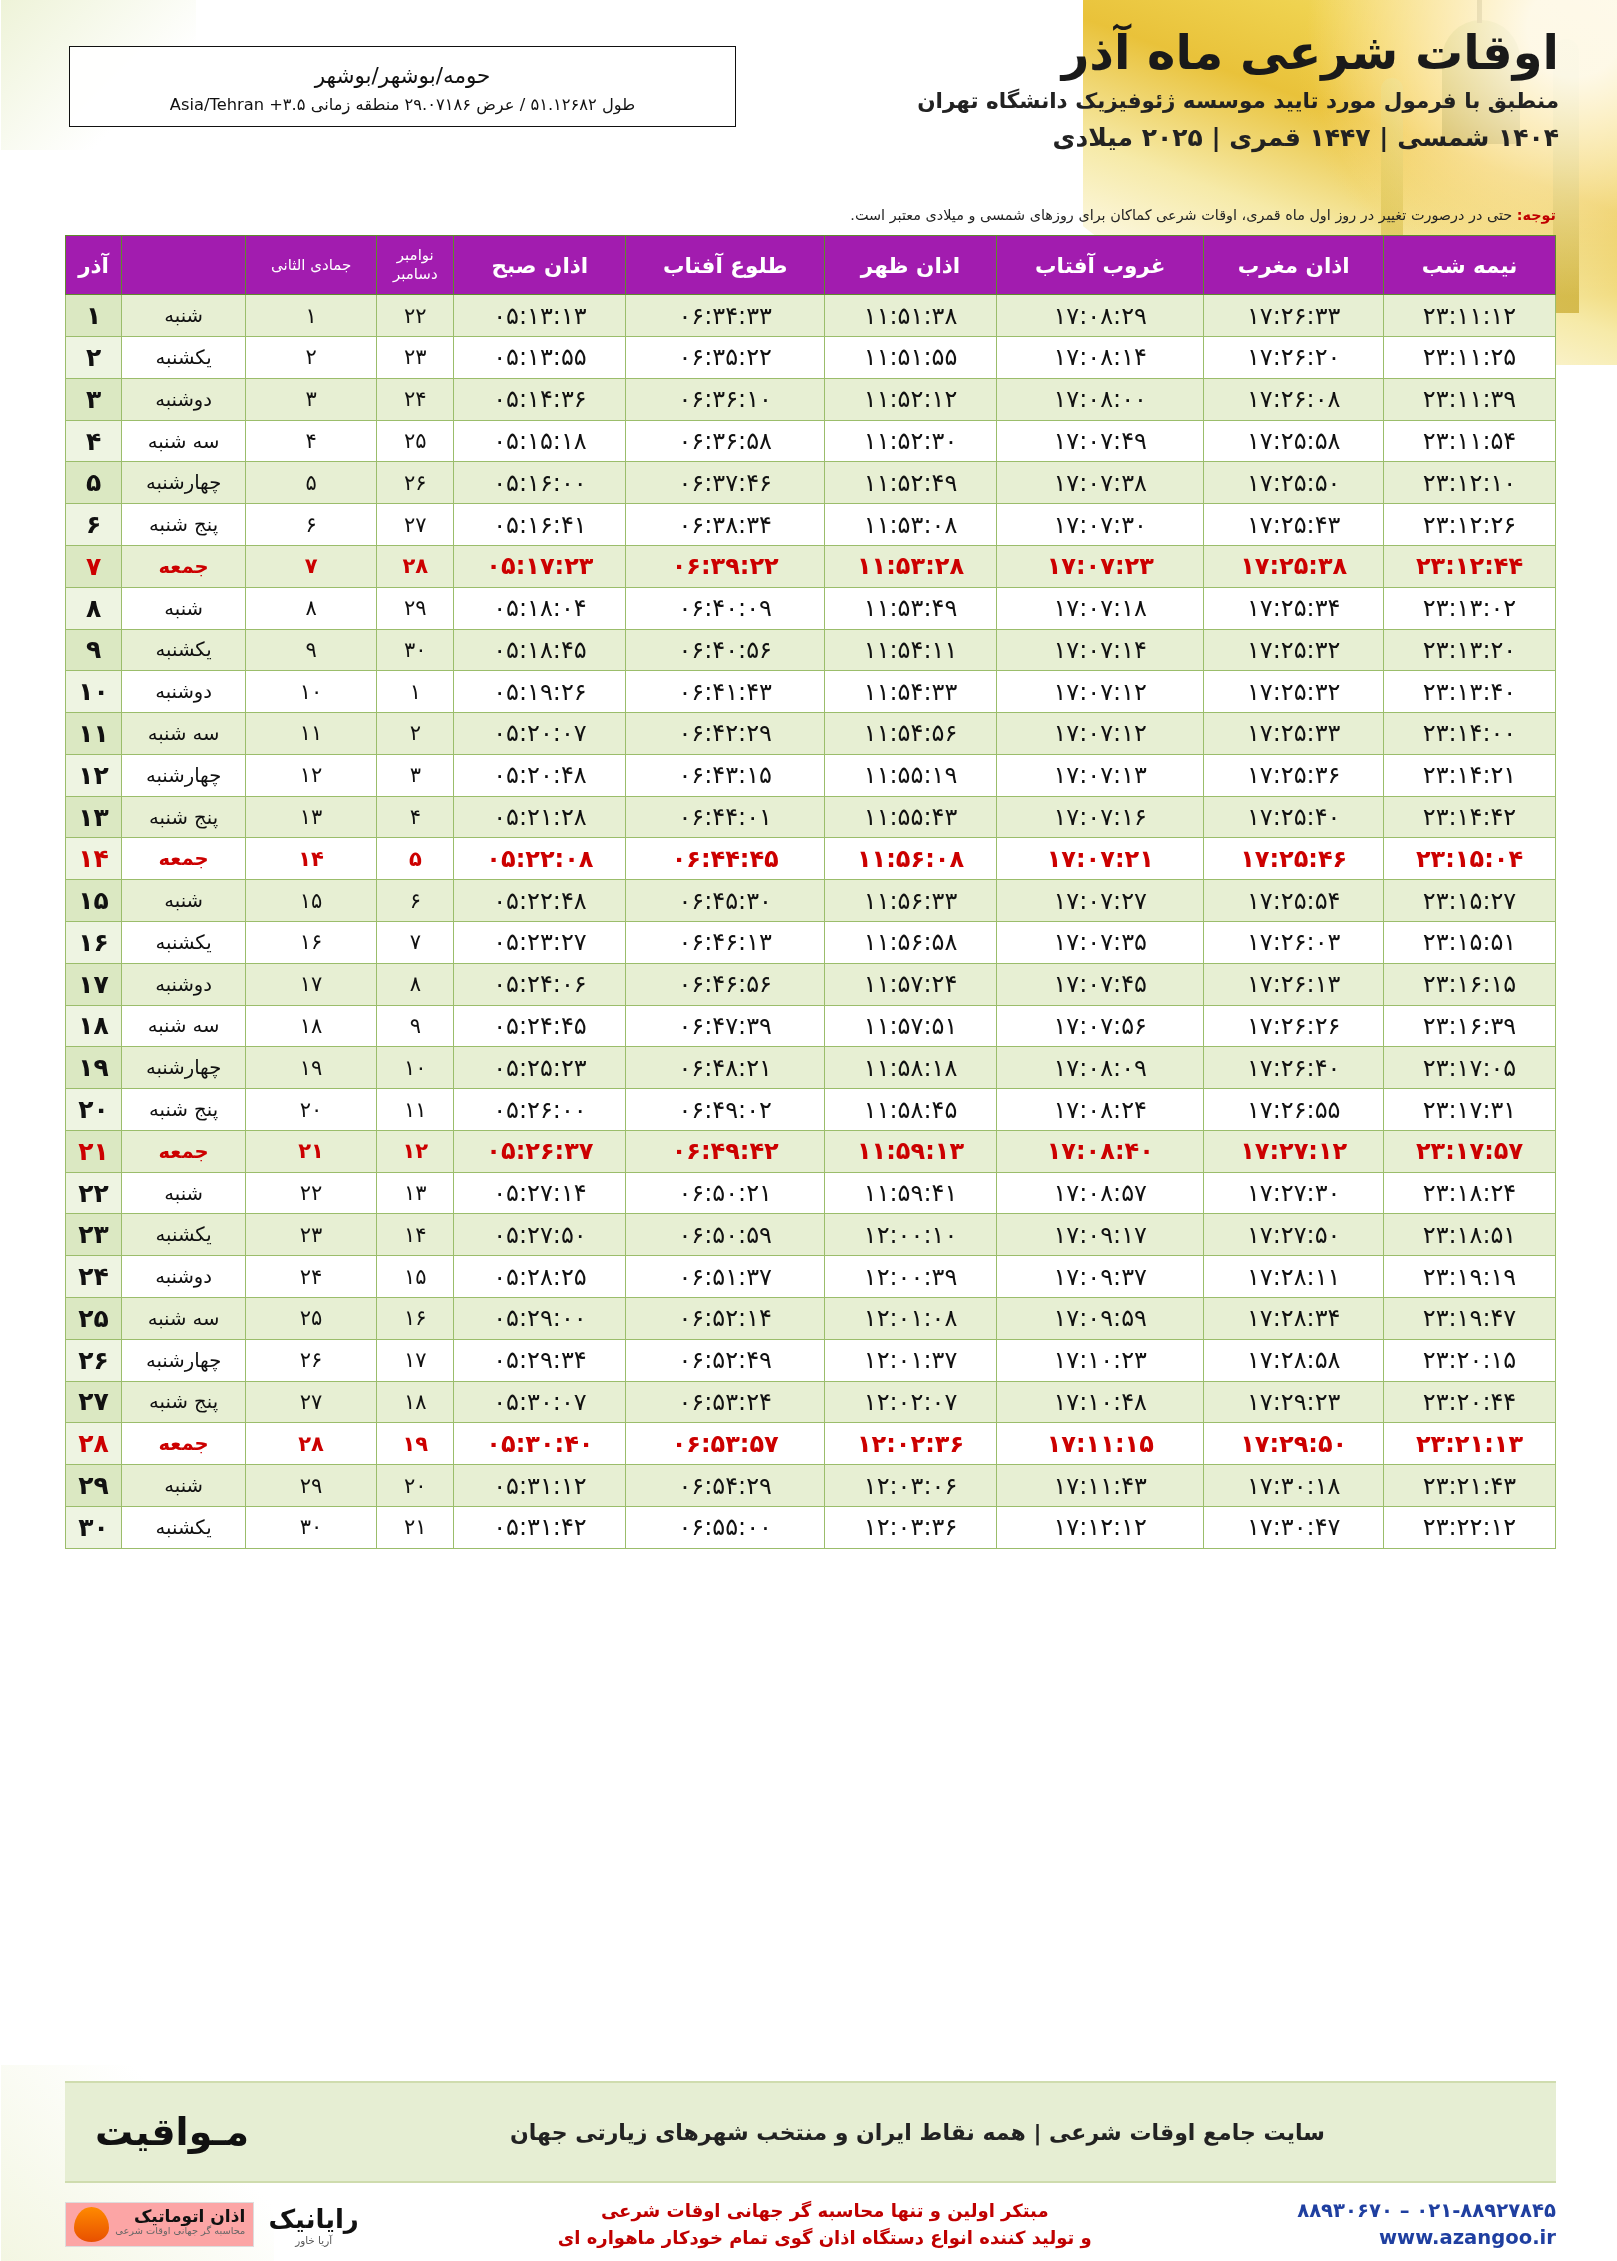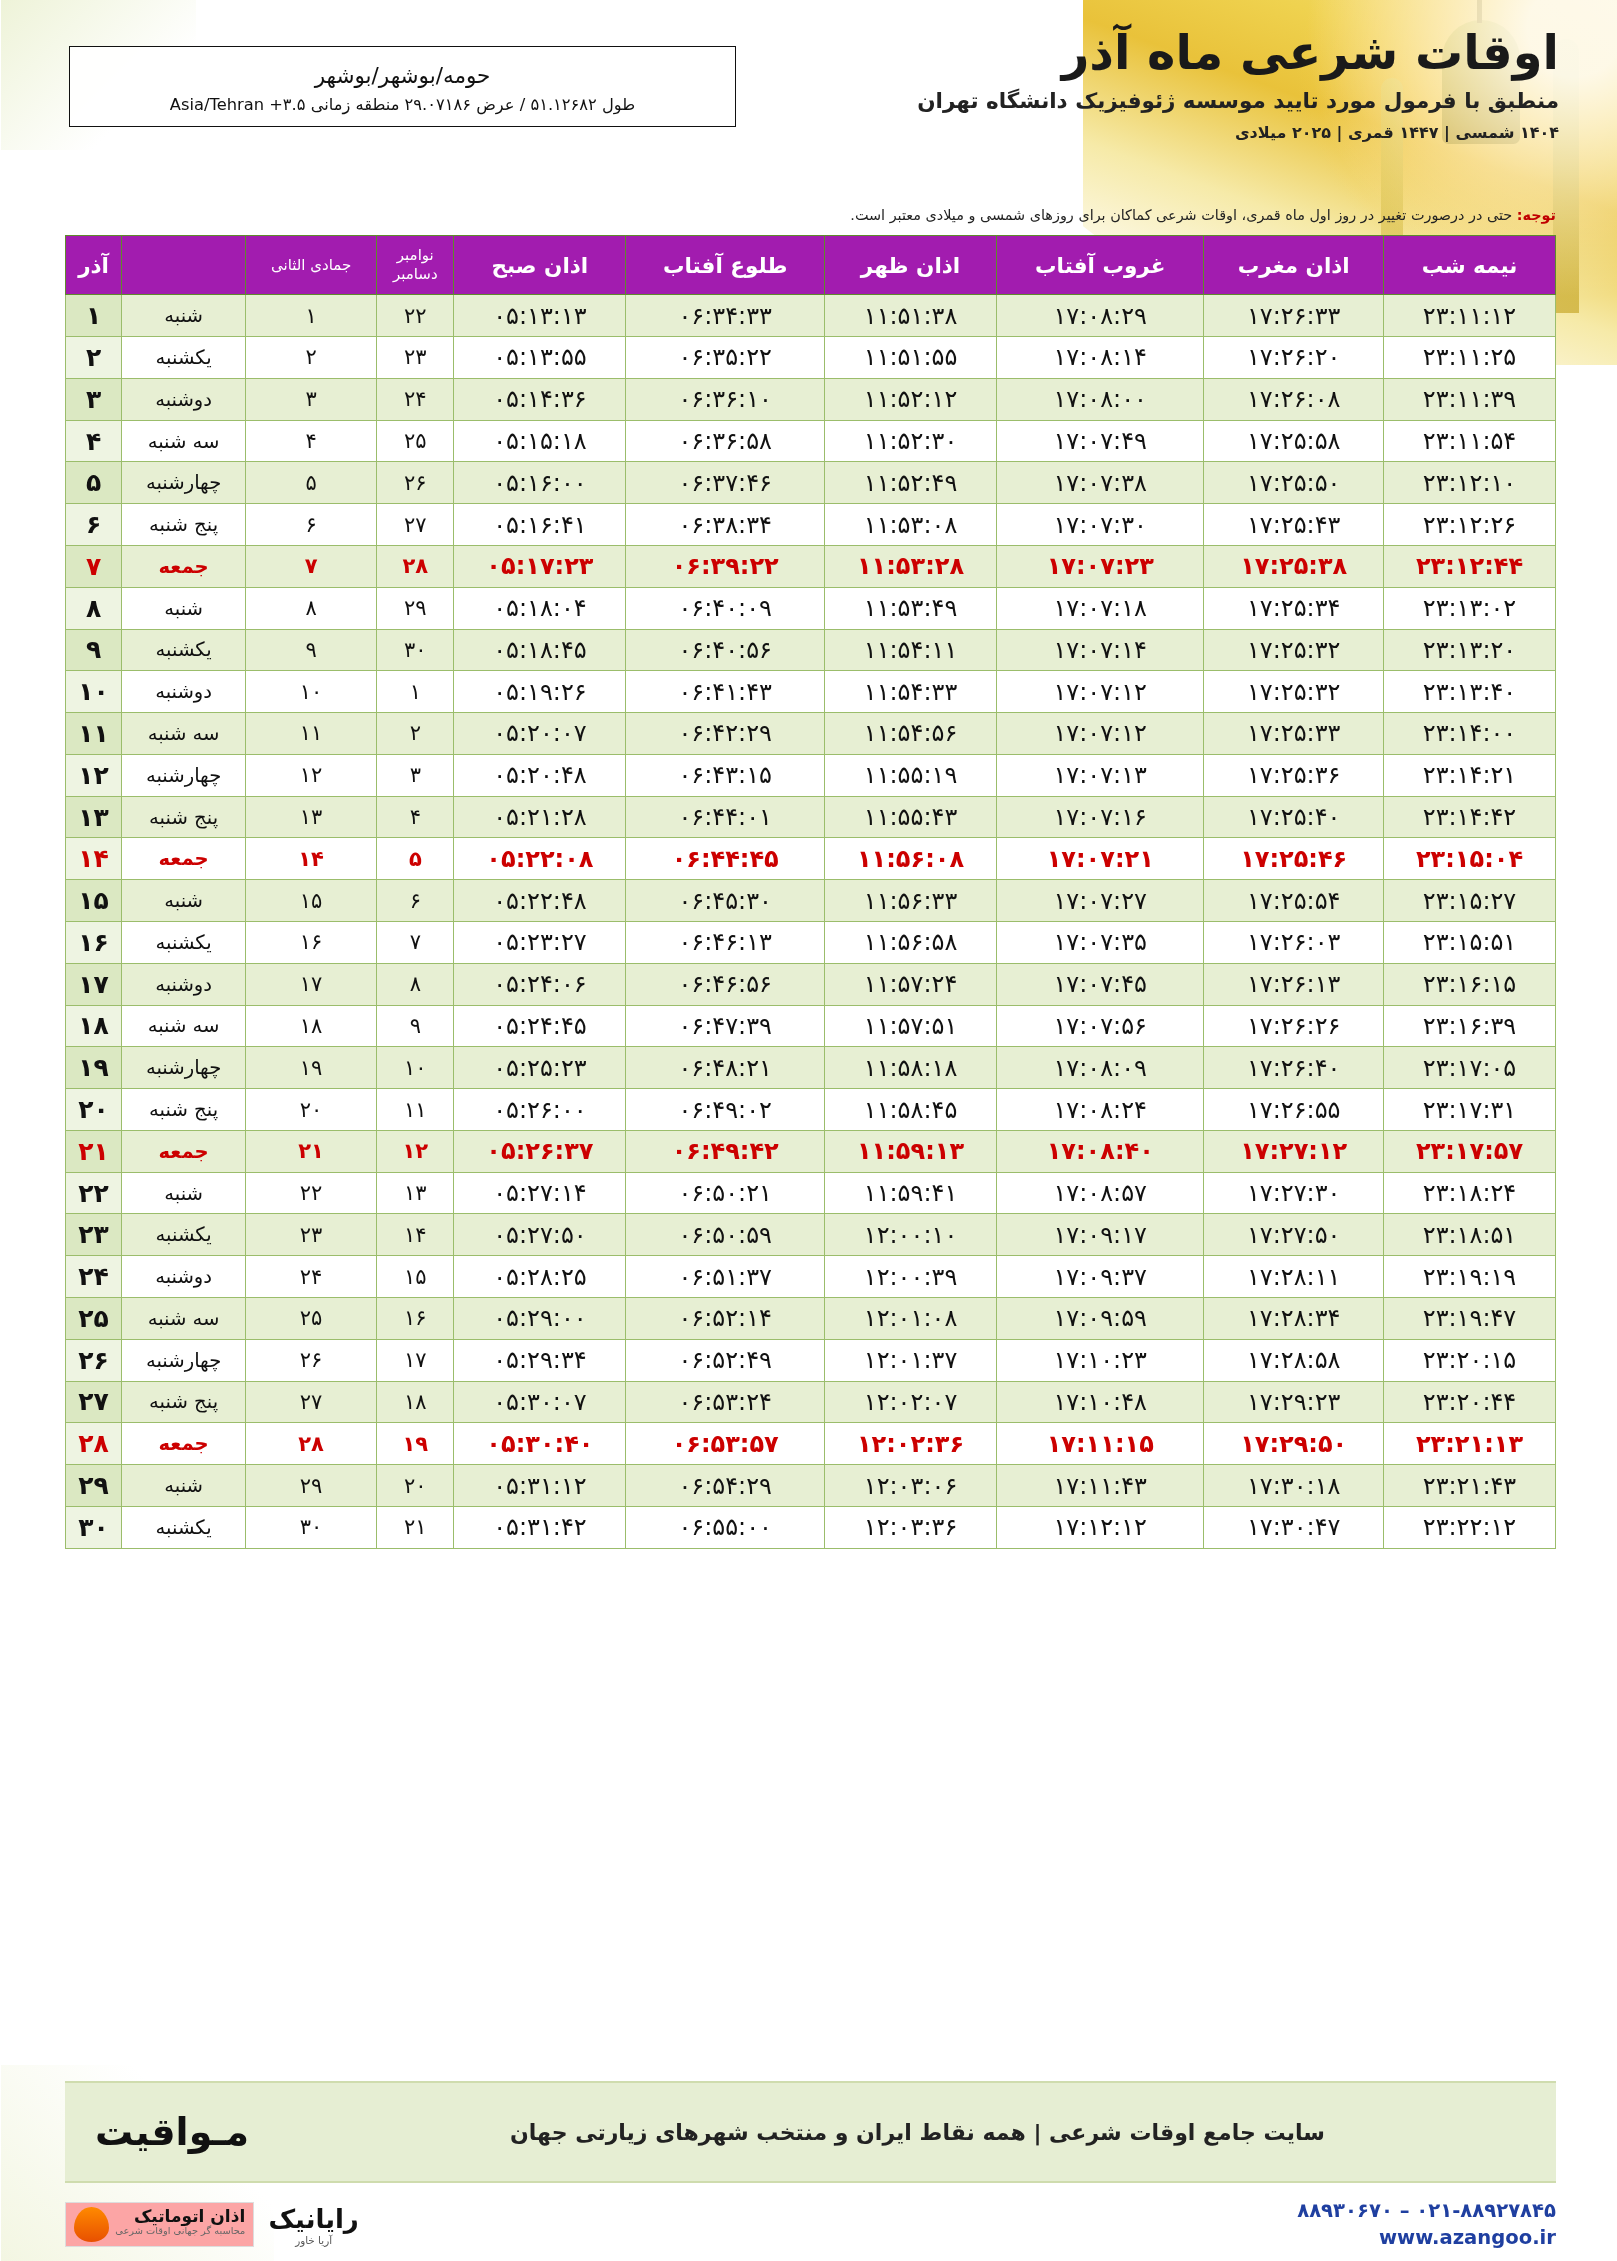--- a/index.html
+++ b/index.html
@@ -58,21 +58,21 @@
   .header{
     position:absolute;top:26px;right:59px;width:926px;text-align:right;z-index:3;
   }
   .title{
     font-size:48px;font-weight:bold;color:#1a1a1a;letter-spacing:-0.7px;line-height:1.1;
   }
   .subtitle{
     font-size:21.5px;color:#222;margin-top:9px;font-weight:bold;
   }
   .years{
-    font-size:16px;color:#222;margin-top:10.4px;font-weight:bold;
+    font-size:25px;color:#222;margin-top:10.4px;font-weight:bold;
   }
 
   
   .locbox{
     position:absolute;top:46px;left:69px;width:652px;border:1.3px solid #111;
     background:rgba(255,255,255,.9);padding:10.4px 6.5px 11.7px;text-align:center;z-index:3;
   }
   .loc-city{font-size:30px;font-weight:bold;color:#111;line-height:1.15;}
   .loc-sub{font-size:21.5px;color:#111;margin-top:5.2px;}
   .loc-geo{font-size:16.3px;color:#111;margin-top:7.8px;direction:rtl;}
@@ -561,20 +561,24 @@
 <div class="footer">
   <div class="mid">سایت جامع اوقات شرعی | همه نقاط ایران و منتخب شهرهای زیارتی جهان</div>
   <div class="fa-brand">مـواقیت</div>
 </div>
 
 <div class="bottombar">
   <div class="bb-left">
     <div>۰۲۱-۸۸۹۲۷۸۴۵ – ۸۸۹۳۰۶۷۰</div>
     <div>www.azangoo.ir</div>
   </div>
+  <div class="bb-mid">
+    <div>مبتکر اولین و تنها محاسبه گر جهانی اوقات شرعی</div>
+    <div>و تولید کننده انواع دستگاه اذان گوی تمام خودکار ماهواره ای</div>
+  </div>
   <div class="bb-right">
     <div class="logo-rayaneh">
       <span>رایانیک</span>
       <small>آریا خاور</small>
     </div>
     <div class="logo-azan">
       <div class="txt">
         <span>اذان اتوماتیک</span>
         <small>محاسبه گر جهانی اوقات شرعی</small>
       </div>

